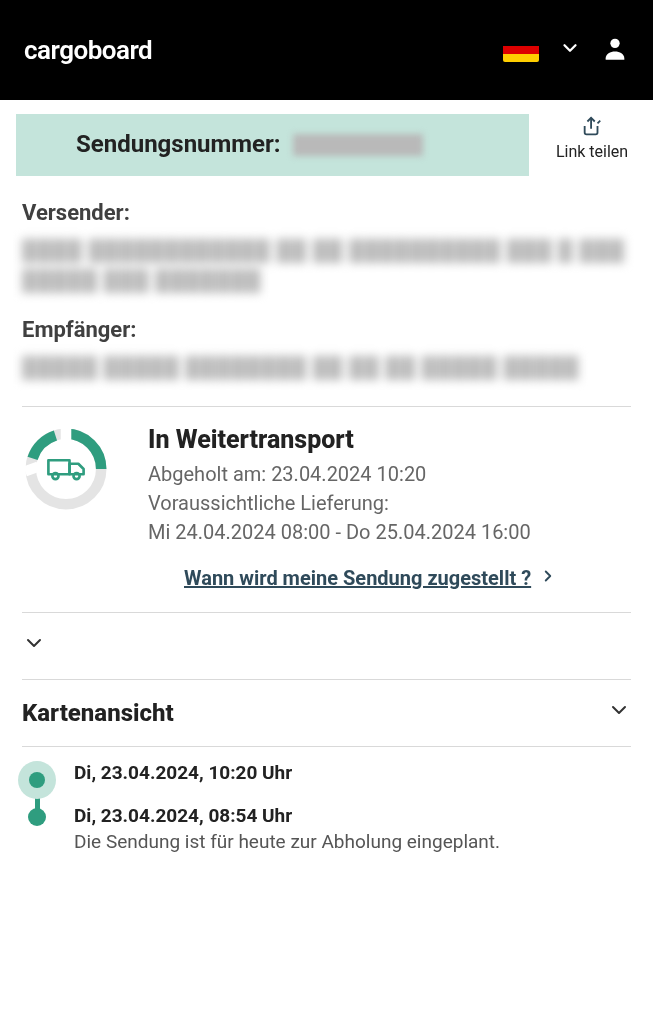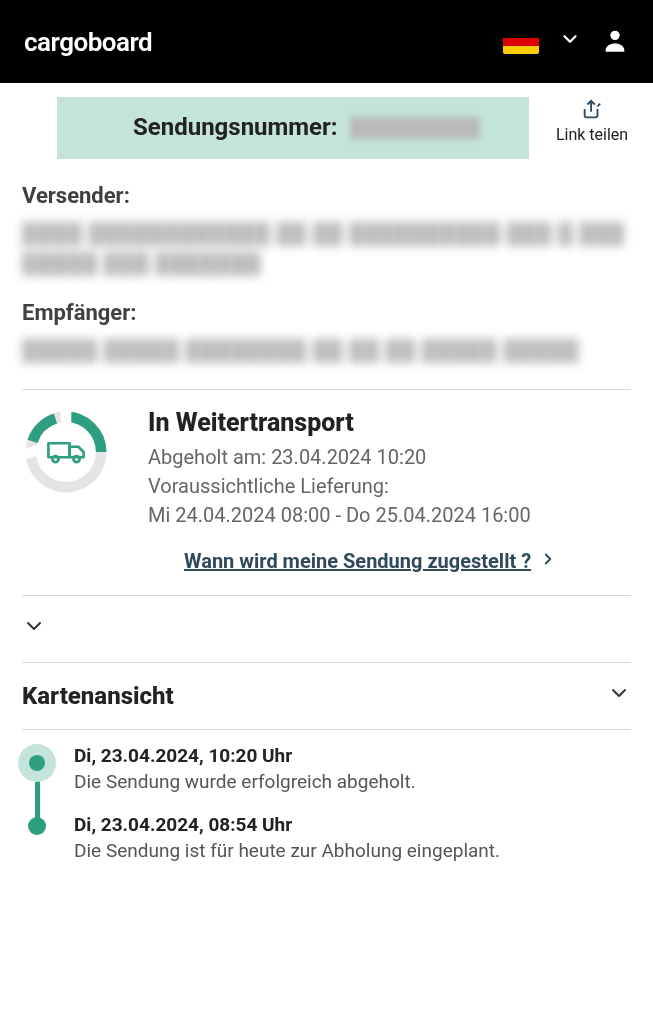--- a/index.html
+++ b/index.html
@@ -5,21 +5,21 @@
   * { box-sizing: border-box; margin: 0; padding: 0; }
   body {
     font-family: -apple-system, BlinkMacSystemFont, "Segoe UI", Roboto, Arial, sans-serif;
     background: #fff;
     color: #2a2a2a;
     width: 653px;
   }
   
   .header {
     background: #000;
-    height: 83px;
+    height: 100px;
     display: flex;
     align-items: center;
     justify-content: space-between;
     padding: 0 24px;
   }
   .logo {
     color: #fff;
     font-size: 26px;
     font-weight: 600;
     letter-spacing: -0.5px;
@@ -50,25 +50,24 @@
 
   .top-row {
     display: flex;
     align-items: flex-start;
     gap: 18px;
     margin-bottom: 24px;
   }
   .shipment-banner {
     flex: 1;
     background: #c4e4db;
-    padding: 16px 18px 18px 76px;
+    padding: 16px 18px 18px 60px;
     display: flex;
     align-items: baseline;
     gap: 8px;
-    margin-left: 41px;
   }
   .shipment-banner .label {
     font-size: 24px;
     font-weight: 700;
     color: #222;
   }
   .shipment-number-redacted {
     display:inline-block;
     width: 130px;
     height: 22px;
@@ -344,21 +343,20 @@
   <div class="history">
     <div class="history-item">
       <div class="history-track">
         <div class="dot-outer">
             <div class="dot-inner"></div>
           </div>
         <div class="track-line"></div>
       </div>
       <div class="history-body">
         <div class="history-time">Di, 23.04.2024, 10:20 Uhr</div>
-        <div class="history-desc">Die Sendung wurde erfolgreich abgeholt.</div>
       </div>
     </div>
     <div class="history-item">
       <div class="history-track">
         <div class="dot-small"></div>
       </div>
       <div class="history-body">
         <div class="history-time">Di, 23.04.2024, 08:54 Uhr</div>
         <div class="history-desc">Die Sendung ist für heute zur Abholung eingeplant.</div>
       </div>

